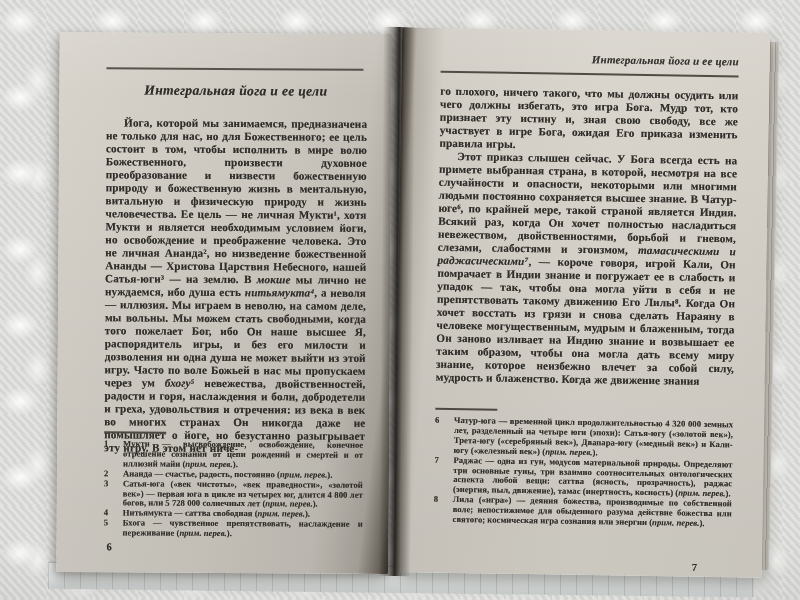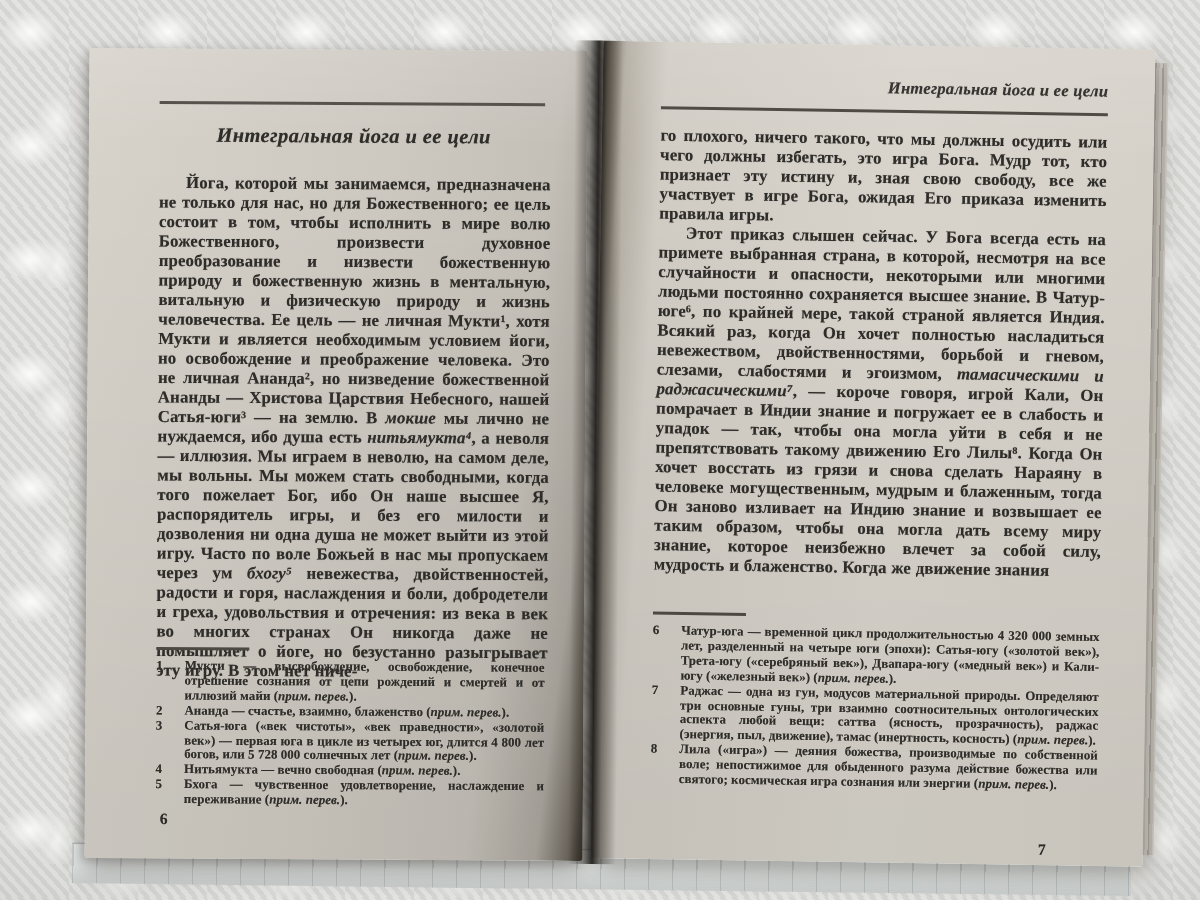--- a/index.html
+++ b/index.html
@@ -101,24 +101,24 @@
 
   <div class="page page-left">
     <div class="chapter-rule"></div>
     <div class="chapter-title">Интегральная йога и ее цели</div>
     <div class="body-text">
       <p class="indent"><span>Йога, которой мы занимаемся, предназначена не только для нас, но для Божественного; ее цель состоит в том, чтобы исполнить в мире волю Божественного, произвести духовное преобразование и низвести божественную природу и божественную жизнь в ментальную, витальную и физическую природу и жизнь человечества. Ее цель — не личная Мукти¹, хотя Мукти и является необходимым условием йоги, но освобождение и преображение человека. Это не личная Ананда², но низведение божественной Ананды — Христова Царствия Небесного, нашей Сатья-юги³ — на землю. В </span><span class="it">мокше</span><span> мы лично не нуждаемся, ибо душа есть </span><span class="it">нитьямукта⁴</span><span>, а неволя — иллюзия. Мы играем в неволю, на самом деле, мы вольны. Мы можем стать свободными, когда того пожелает Бог, ибо Он наше высшее Я, распорядитель игры, и без его милости и дозволения ни одна душа не может выйти из этой игру. Часто по воле Божьей в нас мы пропускаем через ум </span><span class="it">бхогу⁵</span><span> невежества, двойственностей, радости и горя, наслаждения и боли, добродетели и греха, удовольствия и отречения: из века в век во многих странах Он никогда даже не помышляет о йоге, но безустанно разыгрывает эту игру. В этом нет ниче-</span></p>
     </div>
     <div class="fn-rule"></div>
     <div class="footnotes">
       <div class="footnote"><span class="fn-num">1</span><span><span>Мукти — высвобождение, освобождение, конечное отрешение сознания от цепи рождений и смертей и от иллюзий майи (</span><span class="it">прим. перев.</span><span>).</span></span></div>
-      <div class="footnote"><span class="fn-num">2</span><span><span>Ананда — счастье, взаимно, блаженство (</span><span class="it">прим. перев.</span><span>).</span></span></div>
+      <div class="footnote"><span class="fn-num">2</span><span><span>Ананда — счастье, радость, постоянно (</span><span class="it">прим. перев.</span><span>).</span></span></div>
       <div class="footnote"><span class="fn-num">3</span><span><span>Сатья-юга («век чистоты», «век праведности», «золотой век») — первая юга в цикле из четырех юг, длится 4 800 лет богов, или 5 728 000 солнечных лет (</span><span class="it">прим. перев.</span><span>).</span></span></div>
-      <div class="footnote"><span class="fn-num">4</span><span><span>Нитьямукта — вечно свободная (</span><span class="it">прим. перев.</span><span>).</span></span></div>
-      <div class="footnote"><span class="fn-num">5</span><span><span>Бхога — чувственное удовлетворение, наслаждение и переживание (</span><span class="it">прим. перев.</span><span>).</span></span></div>
+      <div class="footnote"><span class="fn-num">4</span><span><span>Нитьямукта — саттва свободная (</span><span class="it">прим. перев.</span><span>).</span></span></div>
+      <div class="footnote"><span class="fn-num">5</span><span><span>Бхога — чувственное препятствовать, наслаждение и переживание (</span><span class="it">прим. перев.</span><span>).</span></span></div>
     </div>
     <div class="page-num">6</div>
   </div>
 
   <div class="page page-right">
     <div class="running-header">Интегральная йога и ее цели</div>
     <div class="header-rule"></div>
     <div class="body-text">
       <p><span>го плохого, ничего такого, что мы должны осудить или чего должны избегать, это игра Бога. Мудр тот, кто признает эту истину и, зная свою свободу, все же участвует в игре Бога, ожидая Его приказа изменить правила игры.</span></p>
       <p class="indent"><span>Этот приказ слышен сейчас. У Бога всегда есть на примете выбранная страна, в которой, несмотря на все случайности и опасности, некоторыми или многими людьми постоянно сохраняется высшее знание. В Чатур-юге⁶, по крайней мере, такой страной является Индия. Всякий раз, когда Он хочет полностью насладиться невежеством, двойственностями, борьбой и гневом, слезами, слабостями и эгоизмом, </span><span class="it">тамасическими и раджасическими⁷</span><span>, — короче говоря, игрой Кали, Он помрачает в Индии знание и погружает ее в слабость и упадок — так, чтобы она могла уйти в себя и не препятствовать такому движению Его Лилы⁸. Когда Он хочет восстать из грязи и снова сделать Нараяну в человеке могущественным, мудрым и блаженным, тогда Он заново изливает на Индию знание и возвышает ее таким образом, чтобы она могла дать всему миру знание, которое неизбежно влечет за собой силу, мудрость и блаженство. Когда же движение знания</span></p>

